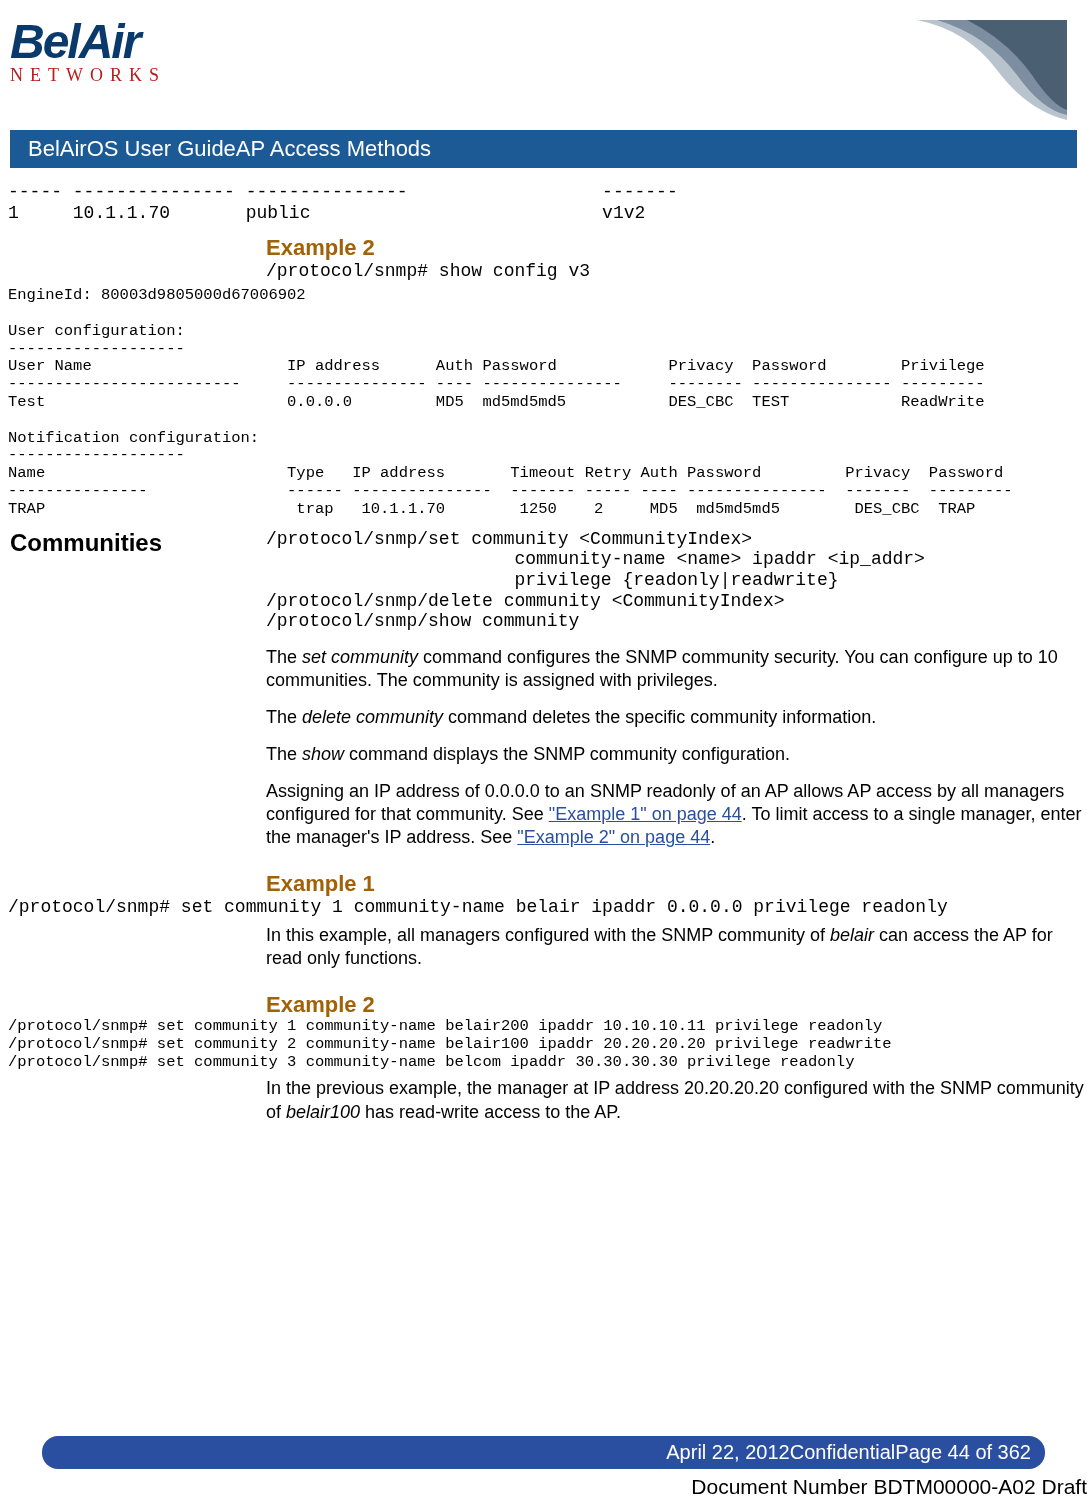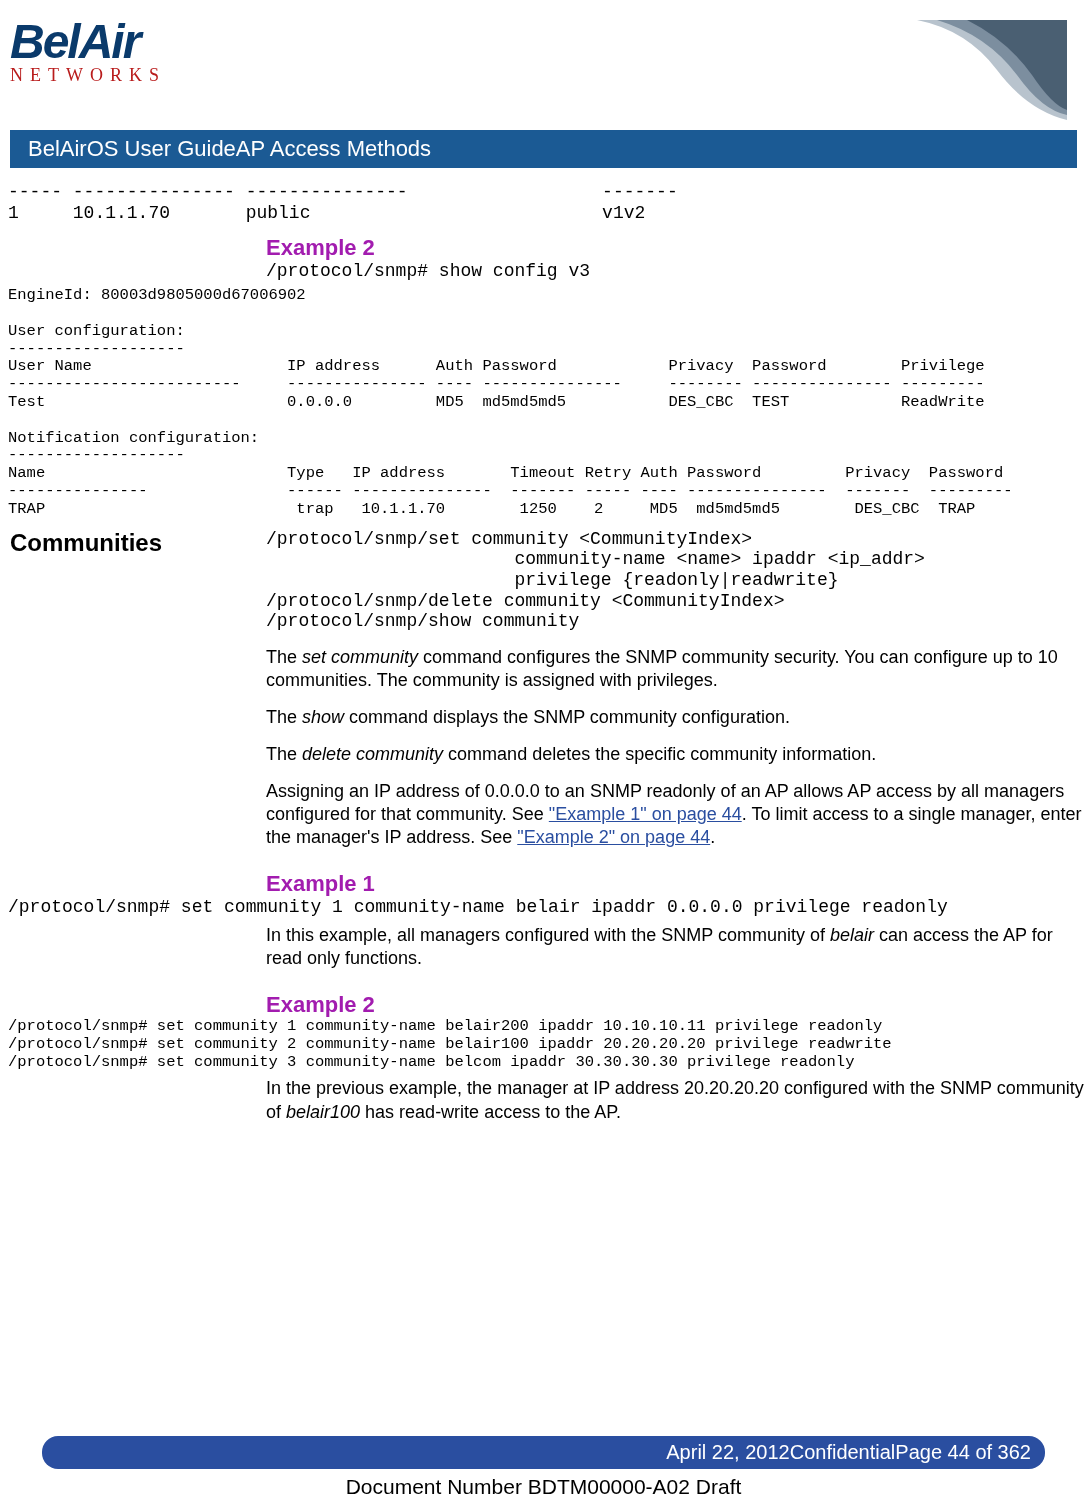--- a/index.html
+++ b/index.html
@@ -61,21 +61,21 @@
       line-height: 1.15;
     }
     .mono-small {
       font-family: 'Courier New', Courier, monospace;
       font-size: 15.5px;
       white-space: pre;
       line-height: 1.15;
     }
     .indent-block { margin-left: 266px; }
     .section-heading {
-      color: #a21caf;
+      color: #a16207;
       font-family: 'Gill Sans', 'Trebuchet MS', sans-serif;
       font-weight: bold;
       font-size: 22px;
       margin-top: 12px;
     }
     .side-heading {
       font-family: 'Gill Sans', 'Trebuchet MS', sans-serif;
       font-weight: bold;
       font-size: 24px;
       color: #000;
@@ -101,21 +101,21 @@
       justify-content: flex-end;
       padding: 5px 14px;
       font-family: 'Gill Sans', 'Trebuchet MS', sans-serif;
       font-size: 20px;
       border-radius: 16px;
     }
     .doc-number {
       position: absolute;
       bottom: 12px;
       width: 100%;
-      text-align: center;
+      text-align: right;
       font-family: 'Gill Sans', 'Trebuchet MS', sans-serif;
       font-size: 21px;
     }
   </style>
 </head>
 <body>
 
 <div class="header">
   <div class="logo-area">
     <div class="logo-top">BelAir</div>
@@ -164,25 +164,25 @@
                        community-name &lt;name&gt; ipaddr &lt;ip_addr&gt;
                        privilege {readonly|readwrite}
 /protocol/snmp/delete community &lt;CommunityIndex&gt;
 /protocol/snmp/show community</div>
 
       <div class="body-text">
         <span>The </span><em>set community</em><span> command configures the SNMP community security. You can configure up to 10 communities. The community is assigned with privileges.</span>
       </div>
 
       <div class="body-text">
+        <span>The </span><em>delete community</em><span> command deletes the specific community information.</span>
+      </div>
+
+      <div class="body-text">
         <span>The </span><em>show</em><span> command displays the SNMP community configuration.</span>
-      </div>
-
-      <div class="body-text">
-        <span>The </span><em>delete community</em><span> command deletes the specific community information.</span>
       </div>
 
       <div class="body-text">
         <span>Assigning an IP address of 0.0.0.0 to an SNMP readonly of an AP allows AP access by all managers configured for that community. See </span><a href="#" class="link">"Example 1" on page 44</a><span>. To limit access to a single manager, enter the manager's IP address. See </span><a href="#" class="link">"Example 2" on page 44</a><span>.</span>
       </div>
 
       <div class="section-heading" style="margin-top:22px;">Example 1</div>
     </div>
     <div class="mono" style="margin-left:8px;">/protocol/snmp# set community 1 community-name belair ipaddr 0.0.0.0 privilege readonly</div>
     <div class="indent-block">

